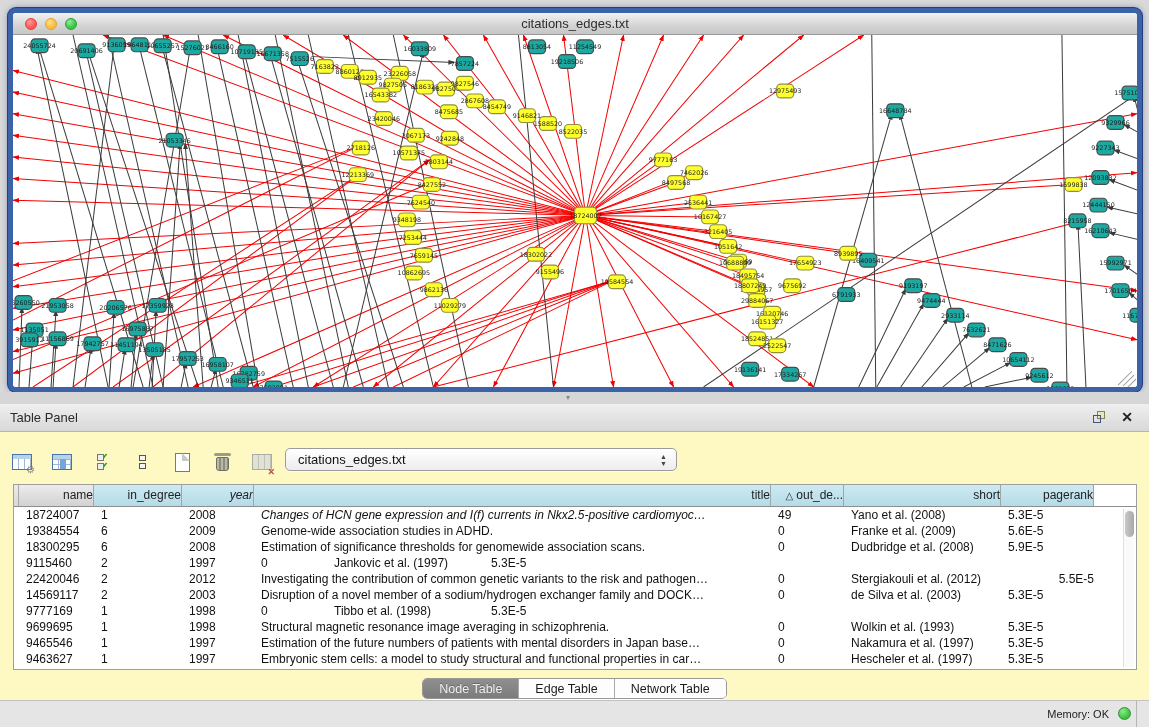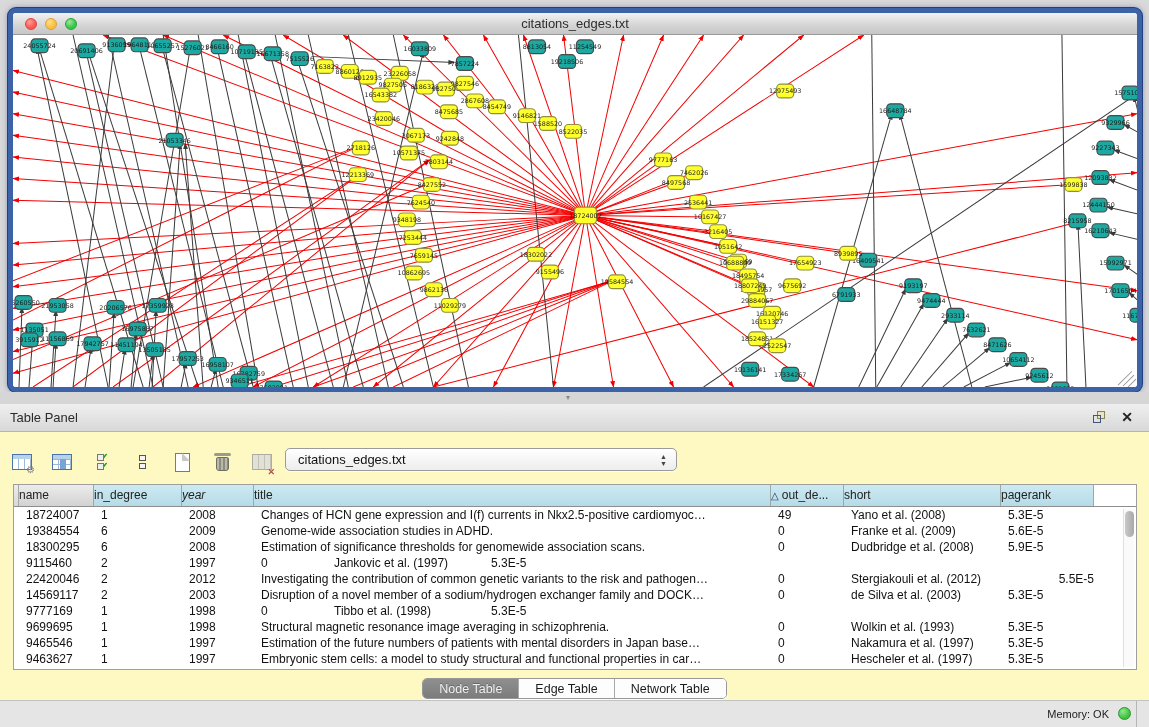--- a/index.html
+++ b/index.html
@@ -63,21 +63,21 @@
   #table-select { position:absolute; left:285px; top:44px; width:392px; height:23px;
     border:1px solid #9b9b9b; border-radius:5px; background:linear-gradient(#ffffff,#ededed);
     box-shadow:0 1px 0 rgba(255,255,255,.7); font-size:13px; color:#111; line-height:21px;
     padding-left:12px; position:absolute; }
   #table-select .stepper { position:absolute; right:9px; top:4px; font-size:7px; color:#444; line-height:7px; text-align:center; }
   
   #data-table { position:absolute; left:13px; top:80px; width:1124px; height:186px;
     background:#fff; border:1px solid #9e9e9e; font-size:12px; color:#111; overflow:hidden; }
   #thead { display:flex; height:22px; border-bottom:1px solid #8e8e8e; }
   .th { background:linear-gradient(#cdeaf2,#b5dbe8); border-right:1px solid #9aa7ab;
-    text-align:left; line-height:21px; font-size:12px; color:#222; overflow:hidden; white-space:nowrap; }
+    text-align:right; line-height:21px; font-size:12px; color:#222; overflow:hidden; white-space:nowrap; }
   .th.gutter { background:linear-gradient(#ececec,#d8d8d8); border-right:1px solid #a8a8a8; }
   .th.gray { background:linear-gradient(#ececec,#d2d2d2); }
   .th .sort { font-size:10px; color:#235; margin-right:3px; }
   #tbody { position:relative; }
   .tr { display:flex; height:16px; line-height:16px; }
   .td { padding-left:7px; overflow:hidden; white-space:nowrap; text-overflow:"…"; }
   #vscroll { position:absolute; right:2px; top:24px; width:11px; height:158px; background:#fafafa; border-left:1px solid #e0e0e0; }
   #vthumb { position:absolute; left:1px; top:2px; width:9px; height:26px; background:linear-gradient(90deg,#c9c9c9,#a8a8a8); border-radius:5px; }
   
   #tabbar { position:absolute; left:0; top:274px; width:1149px; height:24px; text-align:center; }
@@ -775,21 +775,21 @@
         <div class="th" style="width: 157px;">short</div>
         <div class="th" style="width: 93px;">pagerank</div>
         <div class="th" style="width: 39px; background: rgb(255, 255, 255); border-right: none;"></div>
       </div>
     <div id="tbody">
         <div class="tr">
           <div class="td" style="width: 5px; padding: 0px;"></div>
           <div class="td" style="width: 75px;">18724007</div>
           <div class="td" style="width: 88px;">1</div>
           <div class="td" style="width: 72px;">2008</div>
-          <div class="td" style="width: 517px;">Changes of HCN gene expression and I(f) currents in Nkx2.5-positive cardiomyoc…</div>
+          <div class="td" style="width: 517px; font-style: italic;">Changes of HCN gene expression and I(f) currents in Nkx2.5-positive cardiomyoc…</div>
           <div class="td" style="width: 73px;">49</div>
           <div class="td" style="width: 157px;">Yano et al. (2008)</div>
           <div class="td" style="width: 93px;">5.3E-5</div>
         </div>
         <div class="tr">
           <div class="td" style="width: 5px; padding: 0px;"></div>
           <div class="td" style="width: 75px;">19384554</div>
           <div class="td" style="width: 88px;">6</div>
           <div class="td" style="width: 72px;">2009</div>
           <div class="td" style="width: 517px;">Genome-wide association studies in ADHD.</div>

